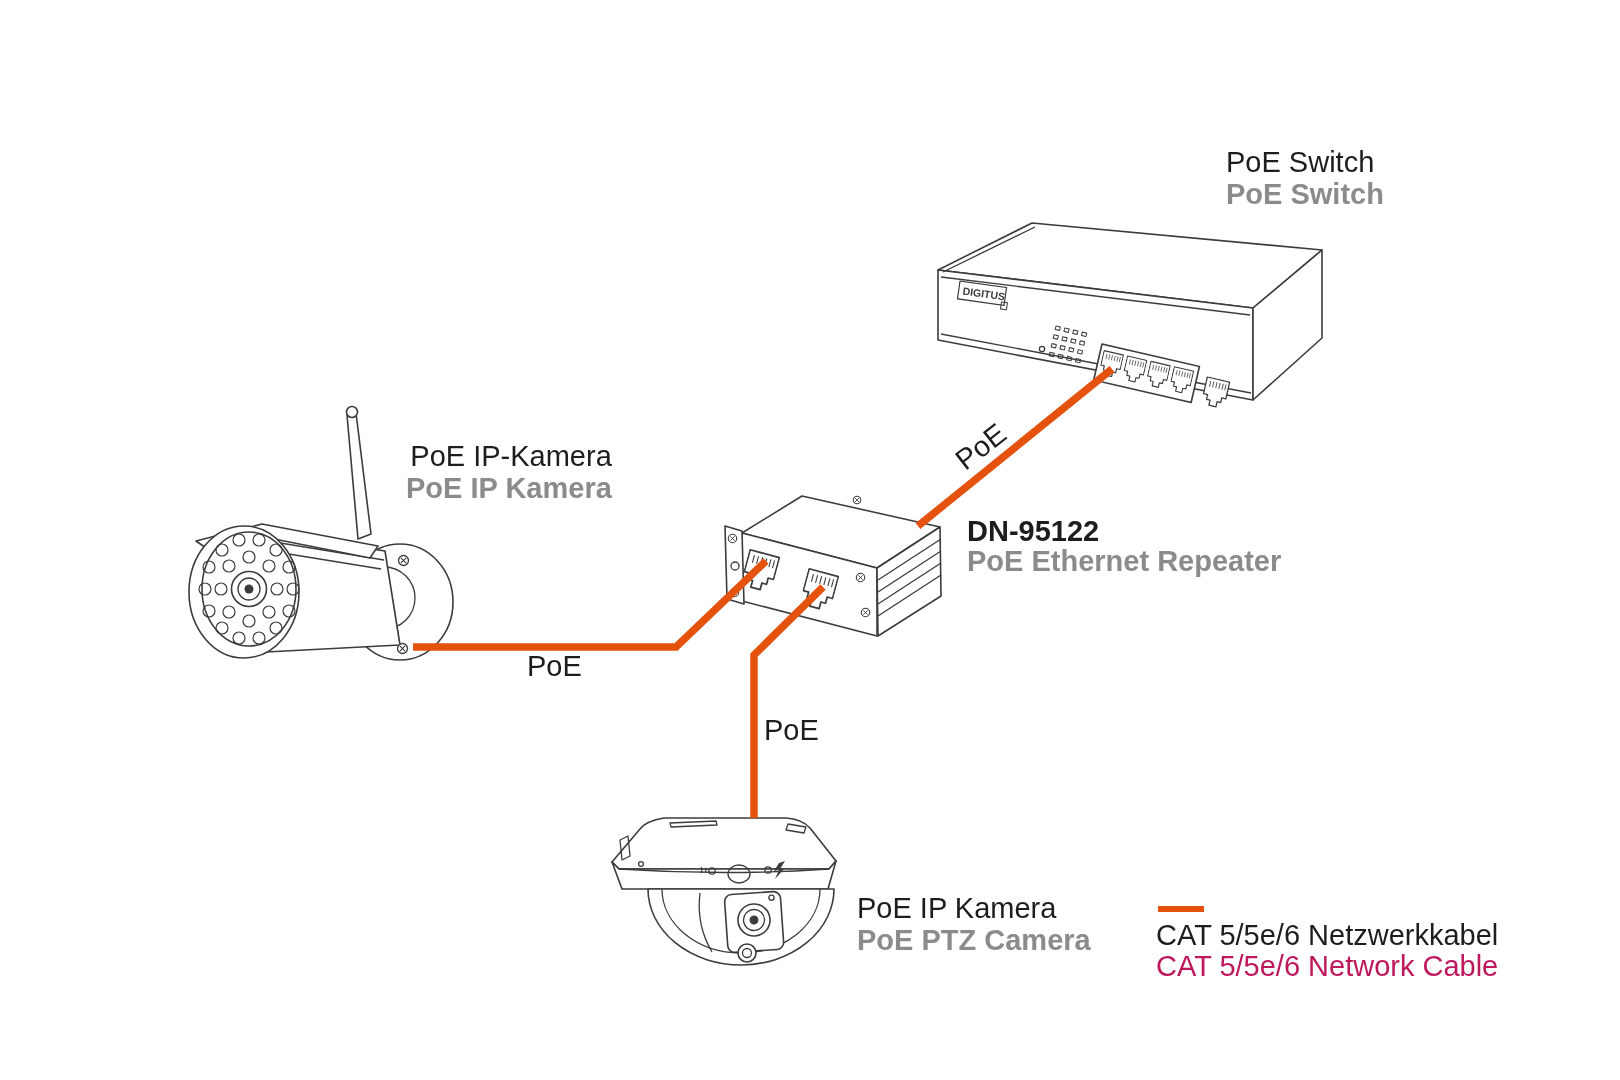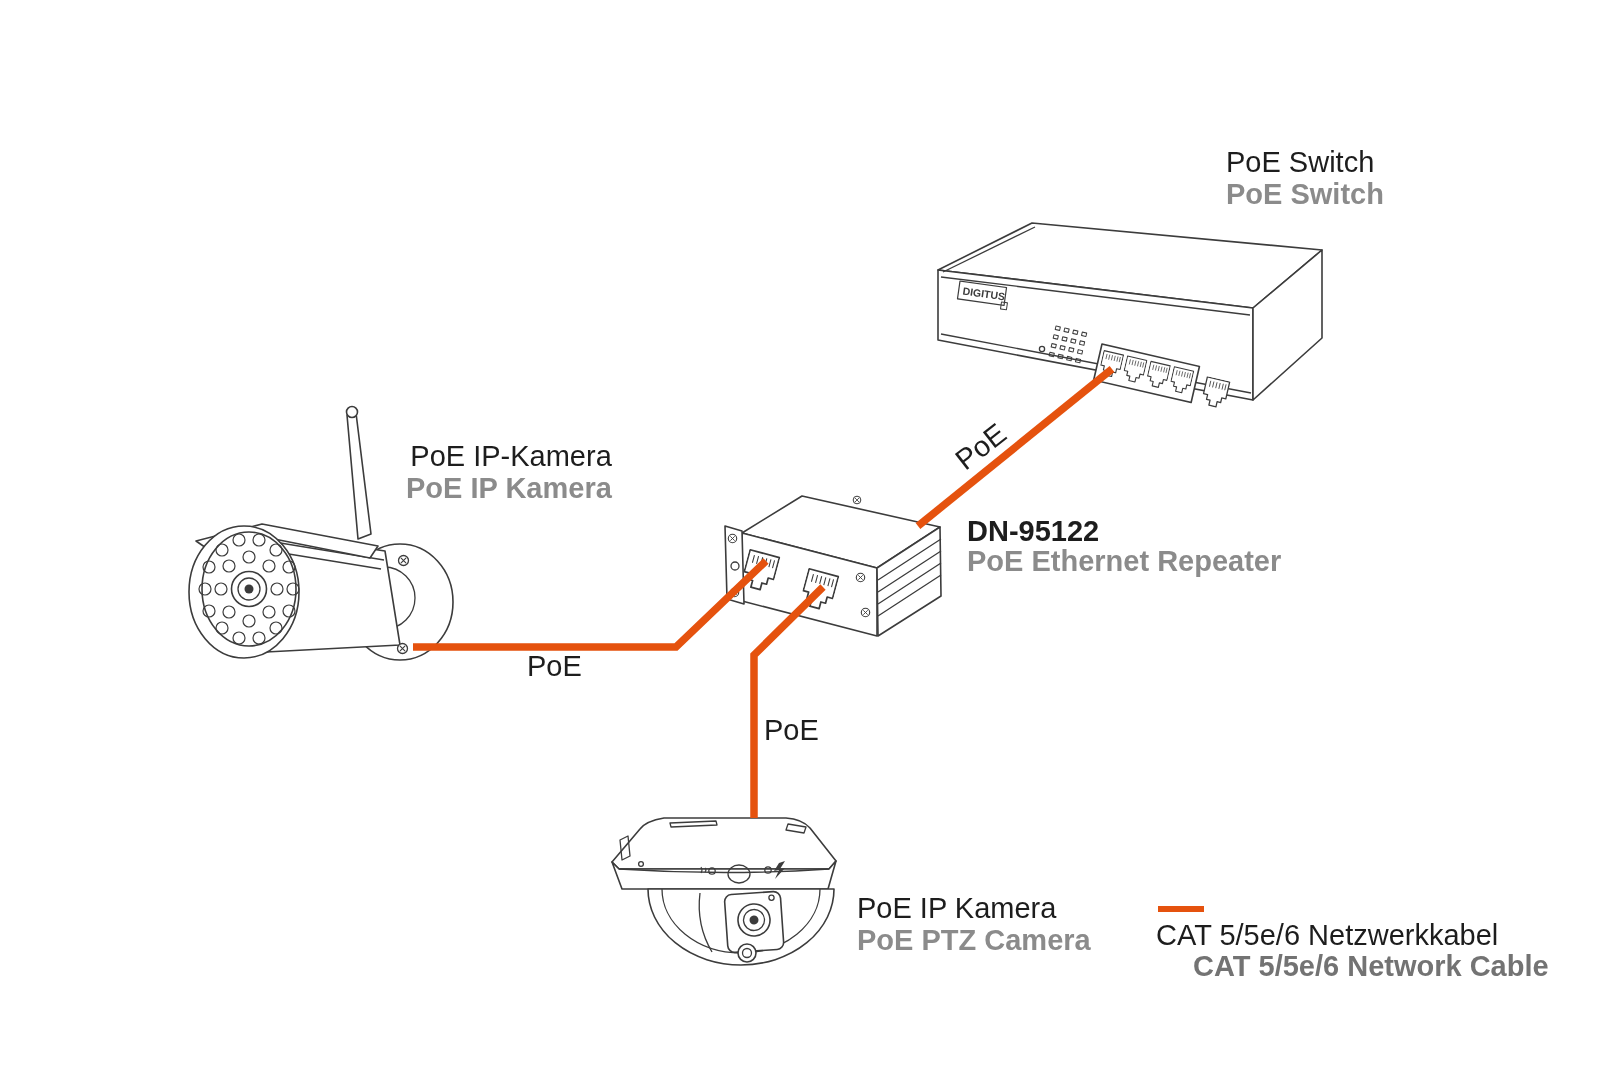--- a/index.html
+++ b/index.html
@@ -7,21 +7,21 @@
           font-family:"Liberation Sans",sans-serif;}
   #art{position:absolute;left:0;top:0;}
   .label{position:absolute;font-size:29px;line-height:32px;color:#1d1d1d;white-space:nowrap;}
   .label .en{color:#8b8b8b;font-weight:700;}
   .label .model{font-weight:700;}
   #lbl-ext{line-height:30px;}
   .poe{position:absolute;font-size:29px;color:#1d1d1d;white-space:nowrap;}
   #poe-c{transform:translate(-50%,-50%) rotate(-38deg);}
   #legend{position:absolute;left:1156px;top:906px;font-size:29px;line-height:31px;color:#1d1d1d;}
   #legend .swatch{width:46px;height:6px;background:#e5520e;margin:0 0 8px 2px;}
-  #legend .en{color:#737373;font-weight:700;margin-left:37px;}
+  #legend .en{color:#be185d;font-weight:400;}
   
   .ln{fill:#fff;stroke:#3c3c3c;stroke-width:1.6;stroke-linejoin:round;}
   .nl{fill:none;stroke:#3c3c3c;stroke-width:1.3;stroke-linejoin:round;}
   .dk{fill:#3c3c3c;stroke:none;}
   .cable{fill:none;stroke:#e5520e;stroke-width:7.5;stroke-linejoin:miter;}
 </style>
 </head>
 <body>
 
 <div id="canvas">

